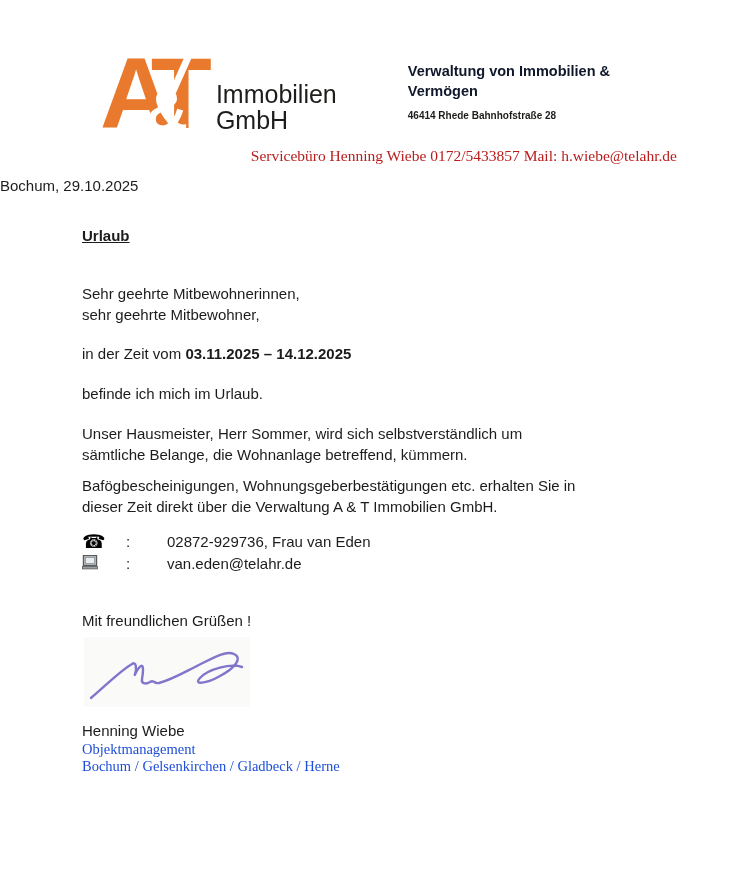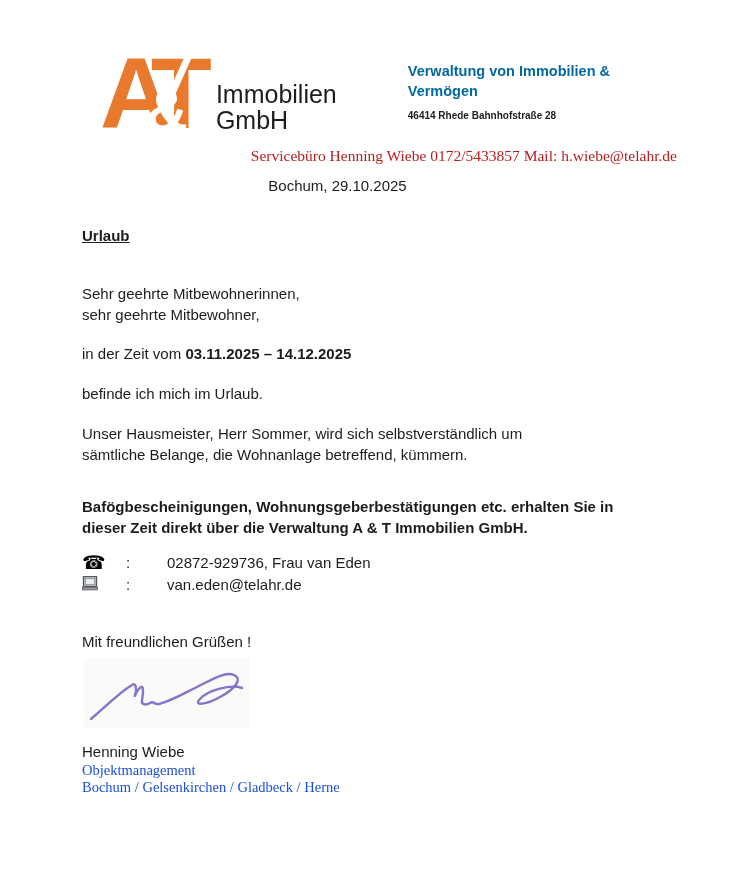--- a/index.html
+++ b/index.html
@@ -50,56 +50,56 @@
   }
   .logo-text {
     font-size: 25px;
     line-height: 26px;
     color: #1d1d1b;
     margin-left: 4px;
     margin-bottom: 2px;
     margin-top: 8px;
   }
   .header-right { padding-top: 6px; }
-  .mgmt { font-size: 14.5px; line-height: 20px; font-weight: 600; color: #0369a1; }
+  .mgmt { font-size: 14.5px; line-height: 20px; font-weight: 600; color: #0f172a; }
   .addr { margin-top: 7px; font-size: 10px; line-height: 16px; font-weight: 600; color: #1d1d1b; }
 
   
   .service-block {
     text-align: right;
     padding-right: 56px;
     margin-top: 12px;
     font-family: "Liberation Serif", serif;
     font-size: 15.5px;
     line-height: 17px;
     color: #b91c1c;
   }
   .dateline {
-    text-align: center;
+    text-align: left;
     padding-right: 58px;
     margin-top: 13px;
     font-size: 15px;
   }
 
   
   .content { padding: 0 56px 0 82px; font-size: 15px; line-height: 21px; }
   .subject {
     margin-top: 31px;
     font-size: 15px;
     font-weight: bold;
     text-decoration: underline;
     display: inline-block;
   }
   .content .line { display: block; }
   .salutation { margin-top: 37px; }
   .period { margin-top: 18px; }
   .period b { font-weight: bold; text-align: center; }
   .par1 { margin-top: 19px; }
   .par2 { margin-top: 19px; }
-  .par3 { margin-top: 31px; font-weight: bold; }
+  .par3 { margin-top: 10px; }
 
   .contacts { margin-top: 14px; }
   .contact-row {
     display: grid;
     grid-template-columns: 44px 41px 1fr;
     align-items: center;
     height: 21px;
   }
   .phone-glyph { font-size: 19px; line-height: 21px; color: #000; }
   .pc-icon { display: inline-block; margin-top: 2px; }

